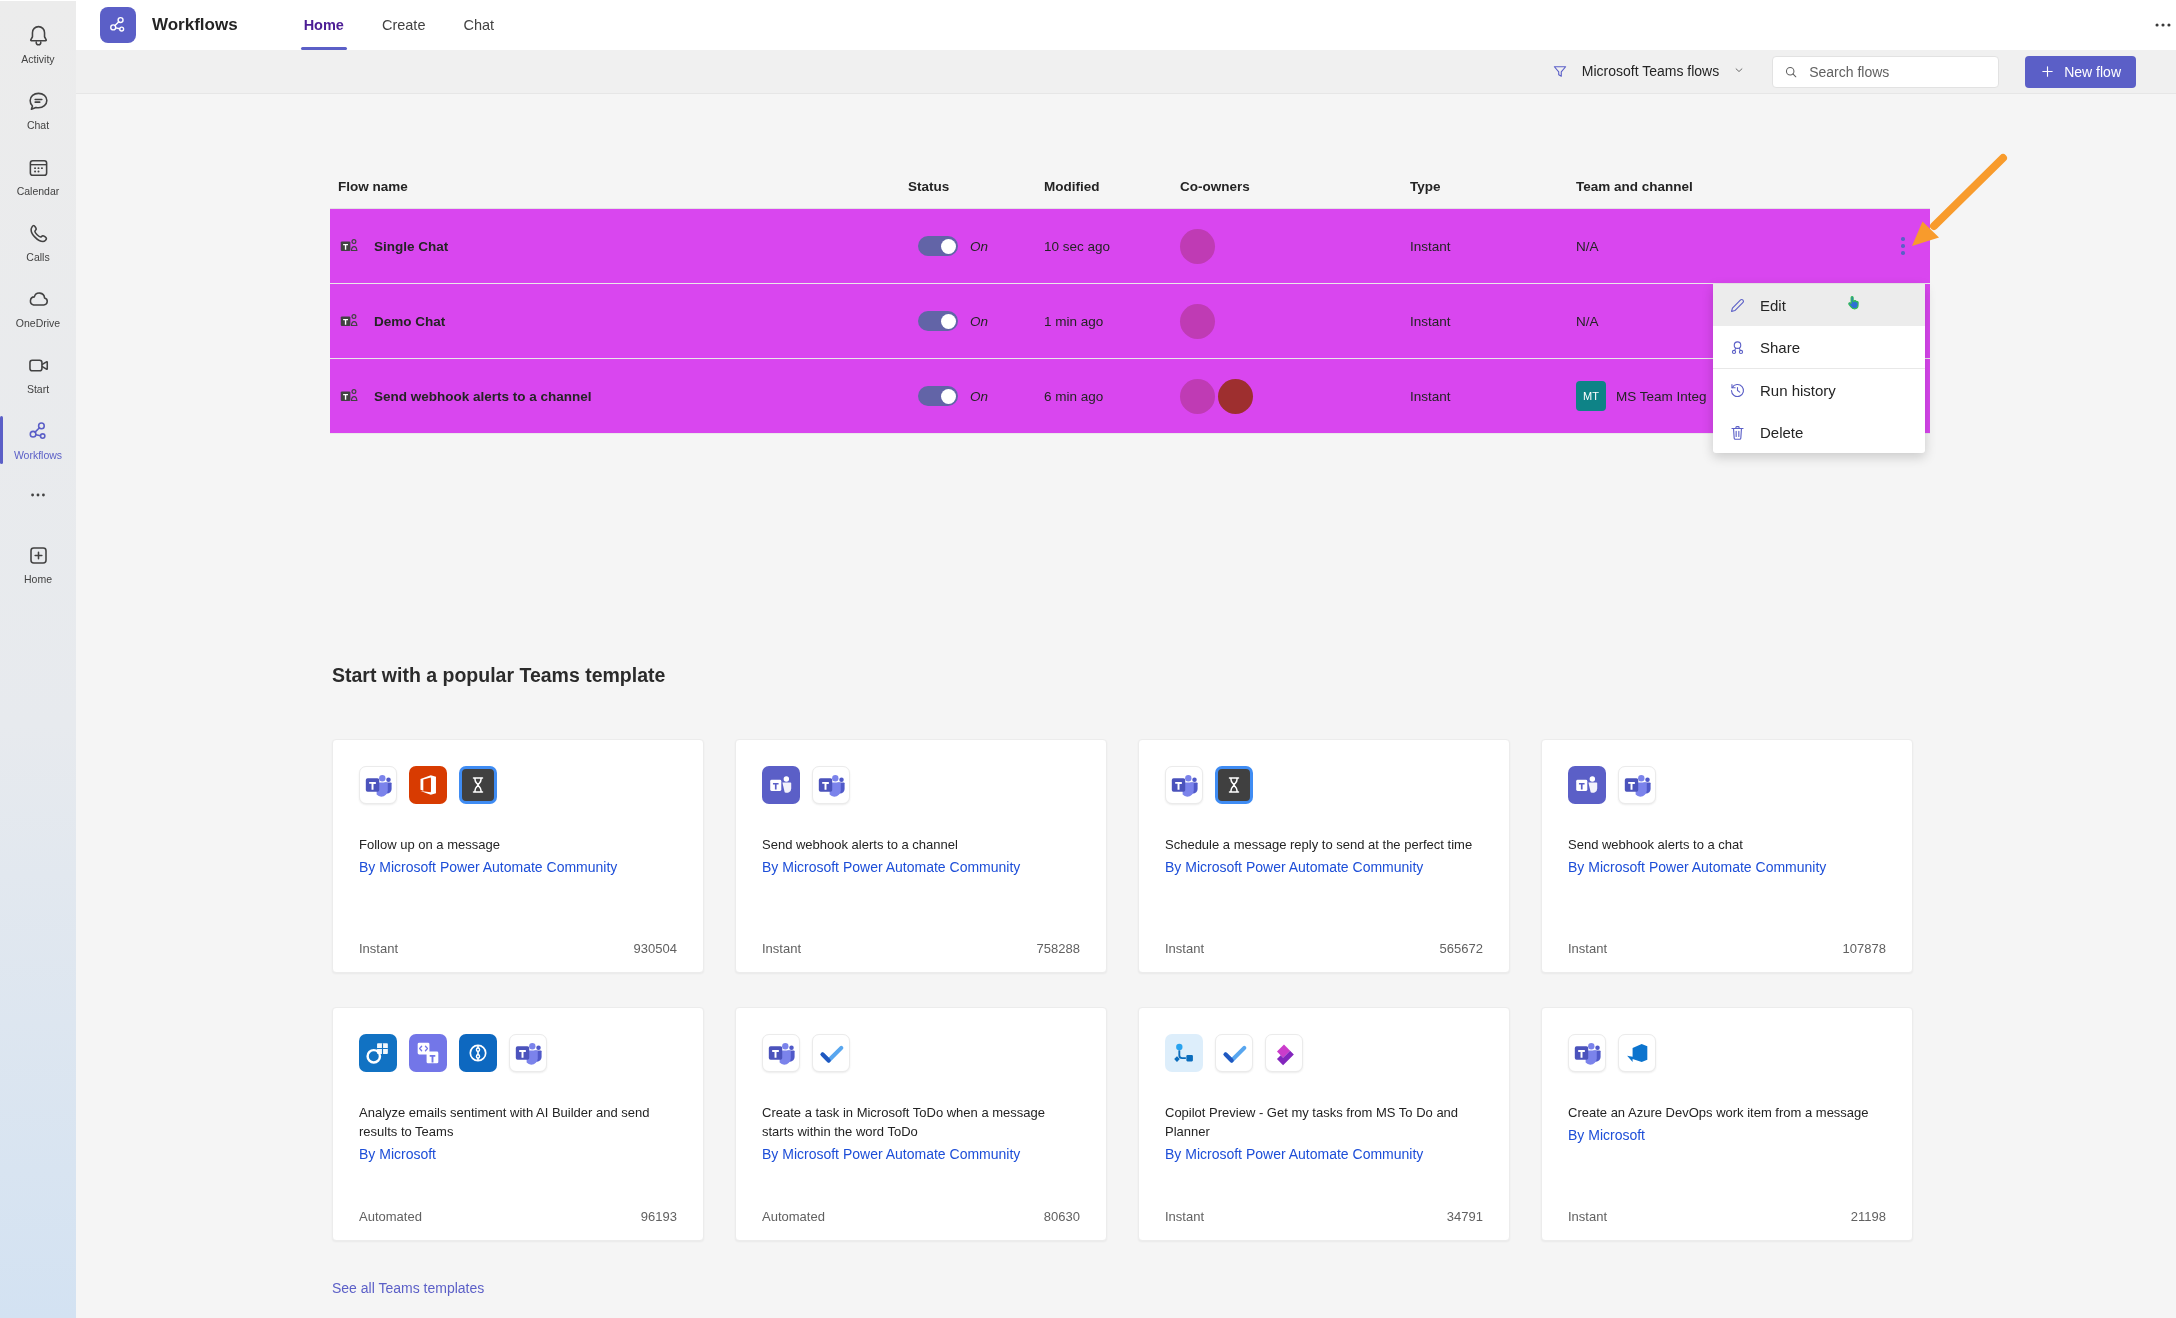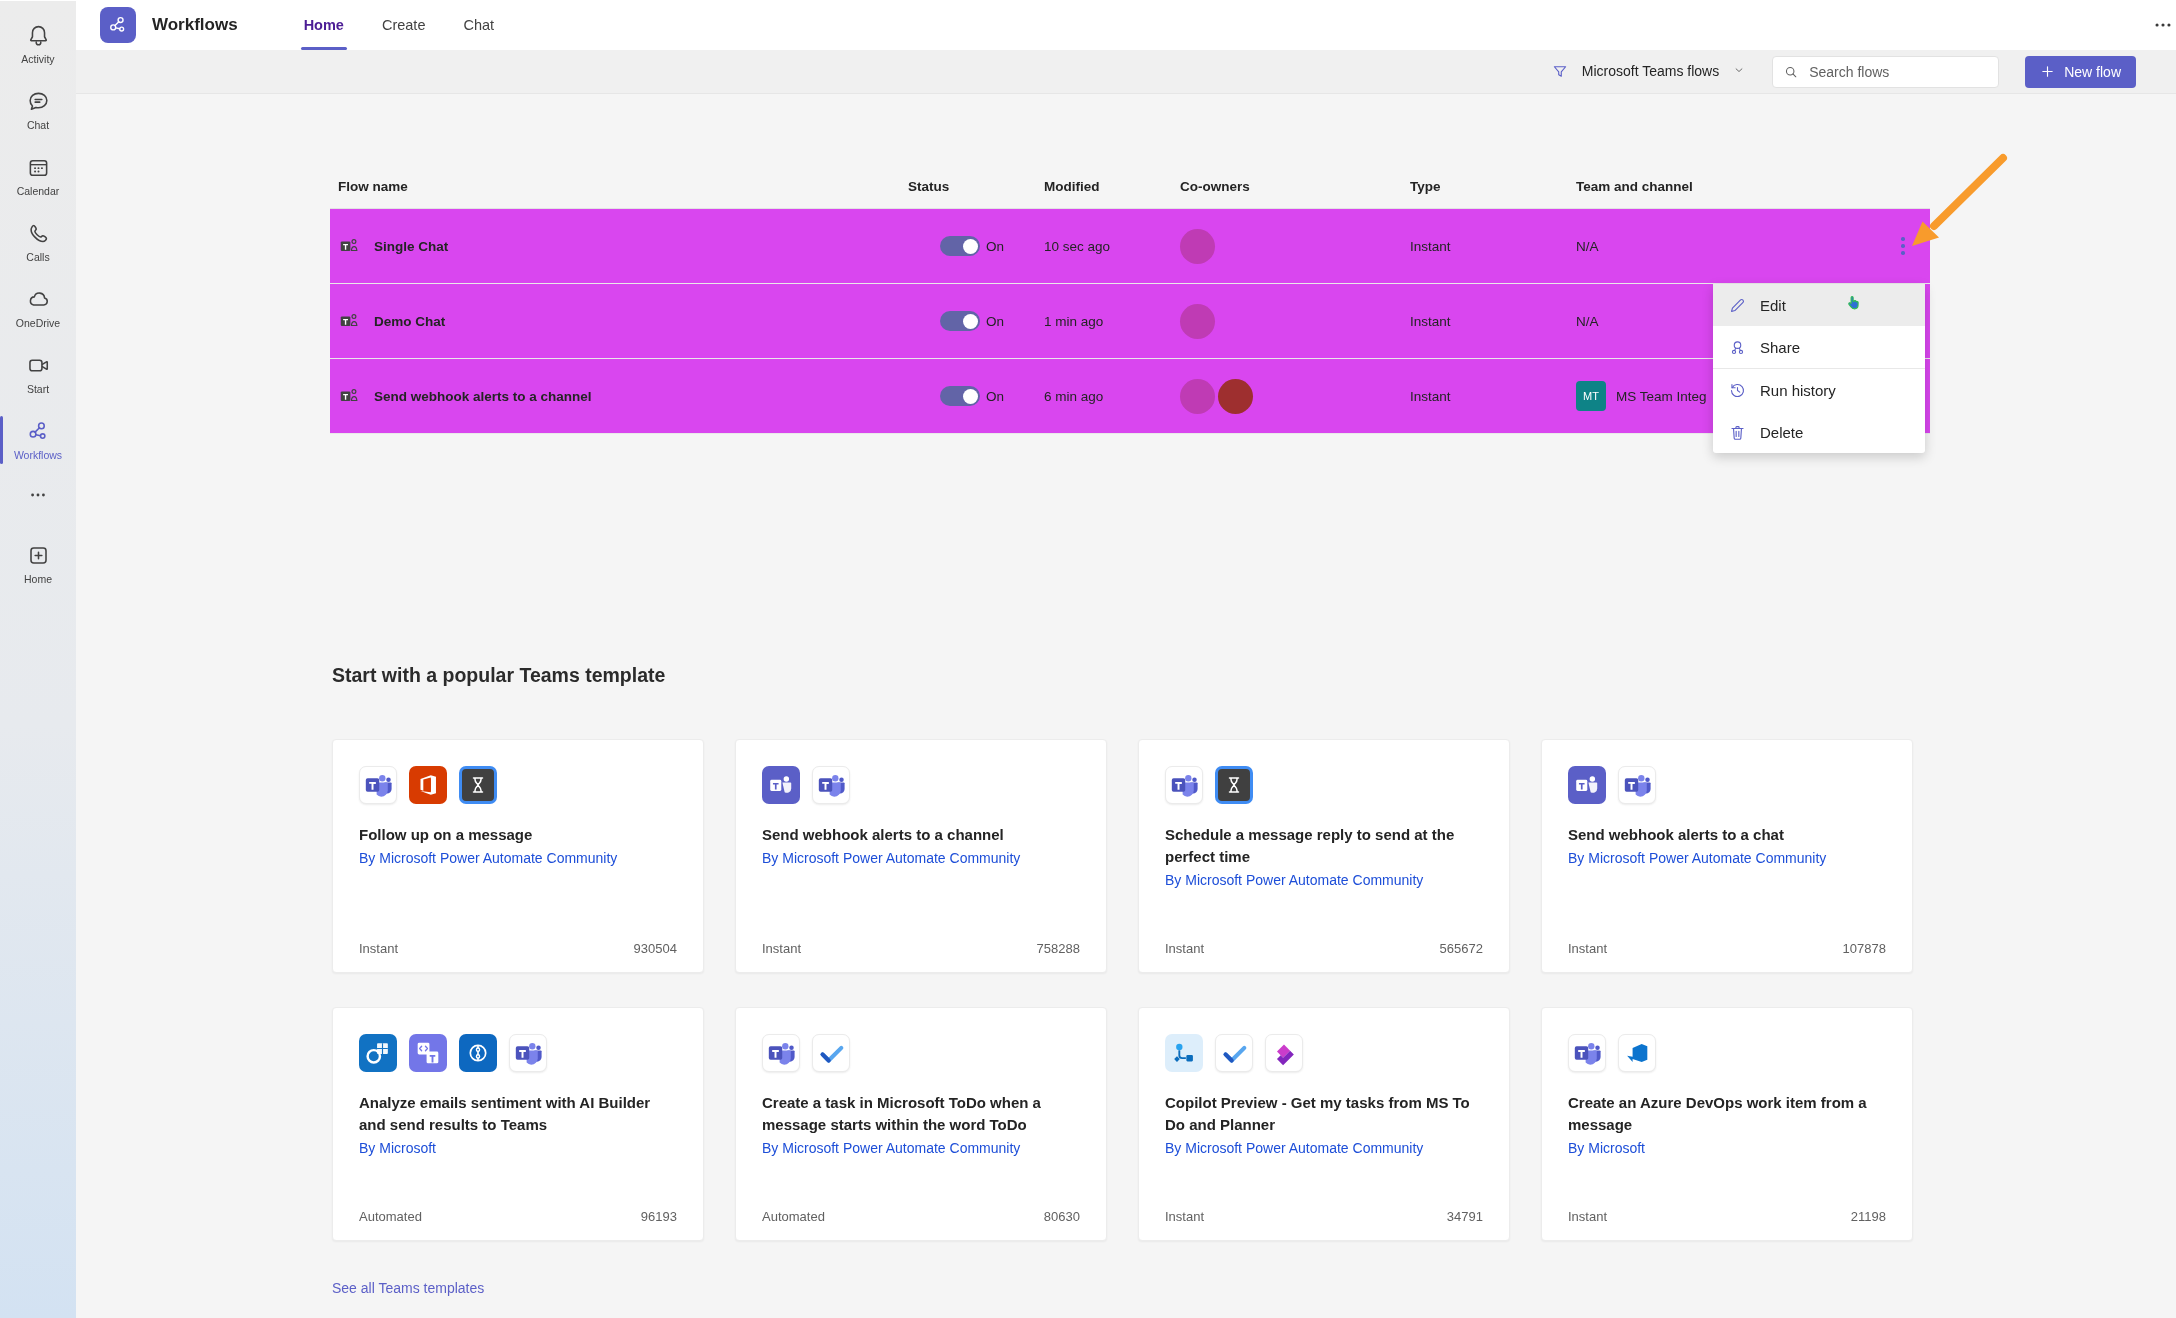--- a/index.html
+++ b/index.html
@@ -57,21 +57,21 @@
   .content{position:absolute;left:76px;top:94px;width:2100px;height:1224px;background:#f5f5f5;}
 
   
   .flow-table{position:absolute;left:254px;top:66px;width:1600px;}
   .t-head{position:relative;height:48px;border-bottom:1px solid #e2e2e2;font-size:13.5px;font-weight:700;}
   .t-head span{position:absolute;bottom:14px;}
   .t-row{position:relative;height:74px;border-bottom:1px solid #e9e9e9;background:#d946ef;font-size:13.5px;}
   .cell{position:absolute;top:0;height:100%;display:flex;align-items:center;}
   .c-name{left:8px;gap:14px;font-weight:700;}
   .c-name svg{width:22px;height:22px;}
-  .c-status{left:610px;gap:6px;}
+  .c-status{left:588px;gap:12px;font-style:italic;}
   .c-mod{left:714px;}
   .c-own{left:850px;}
   .c-type{left:1080px;}
   .c-team{left:1246px;gap:10px;}
   .c-menu{left:1552px;width:42px;justify-content:center;cursor:pointer;}
   .toggle{width:40px;height:20px;border-radius:10px;background:#6264a7;position:relative;cursor:pointer;}
   .toggle::after{content:"";position:absolute;top:2.5px;right:2.5px;width:15px;height:15px;border-radius:50%;background:#fff;}
   .avatar{width:35px;height:35px;border-radius:50%;}
   .avatar + .avatar{margin-left:3px;}
   .mt-badge{width:30px;height:30px;border-radius:4px;background:#0e8387;color:#fff;font-size:11px;
@@ -104,21 +104,21 @@
   .tile svg{width:30px;height:30px;}
   .tile.white{background:#fff;border:1px solid #ebebeb;box-shadow:0 1px 2px rgba(0,0,0,.08);}
   .tile.purple{background:#5b5fc7;}
   .tile.orange{background:#d83b01;}
   .tile.dark{background:#404040;border:3px solid #3f8cf3;}
   .tile.dark svg{width:24px;height:24px;}
   .tile.blue{background:#1172c3;}
   .tile.blue2{background:#0d68c0;}
   .tile.violet{background:#7376e8;}
   .tile.lightblue{background:#ddeefb;}
-  .card-title{margin-top:20px;font-size:15px;font-weight:700;line-height:1.45;max-width:312px;}
+  .card-title{margin-top:32px;font-size:13px;font-weight:400;line-height:1.45;max-width:312px;}
   .card-by{margin-top:4px;font-size:14px;color:#1d4ed8;}
   .card-foot{position:absolute;left:26px;right:26px;bottom:16px;display:flex;
     justify-content:space-between;font-size:13px;color:#616161;}
   .see-all{position:absolute;left:256px;top:1186px;font-size:14px;color:#5b5fc7;cursor:pointer;}
 </style>
 </head>
 <body>
 
 <svg width="0" height="0" style="position:absolute">
   <defs>

